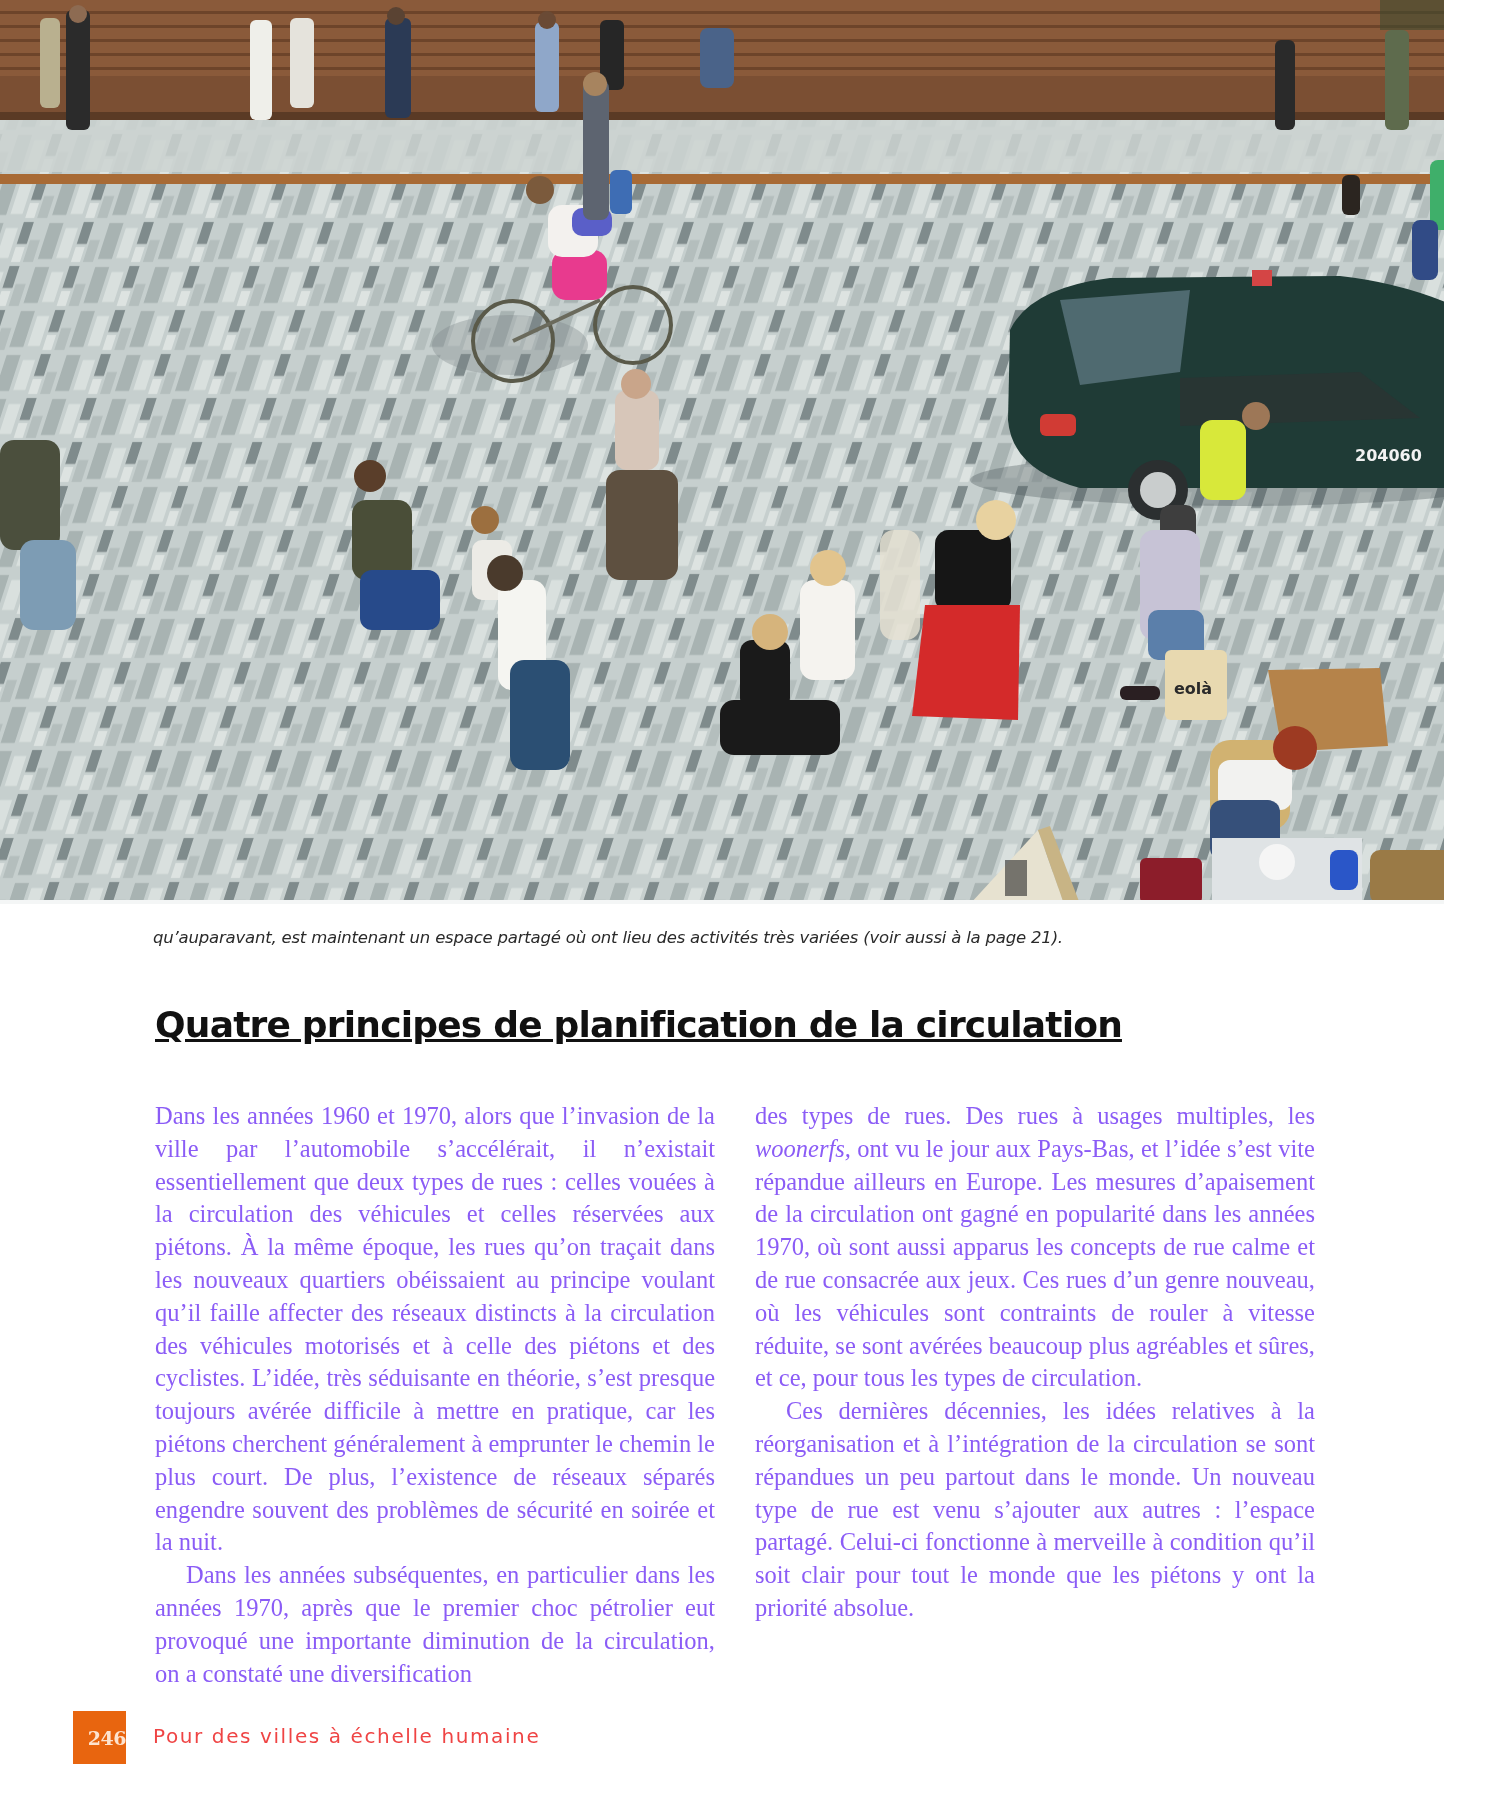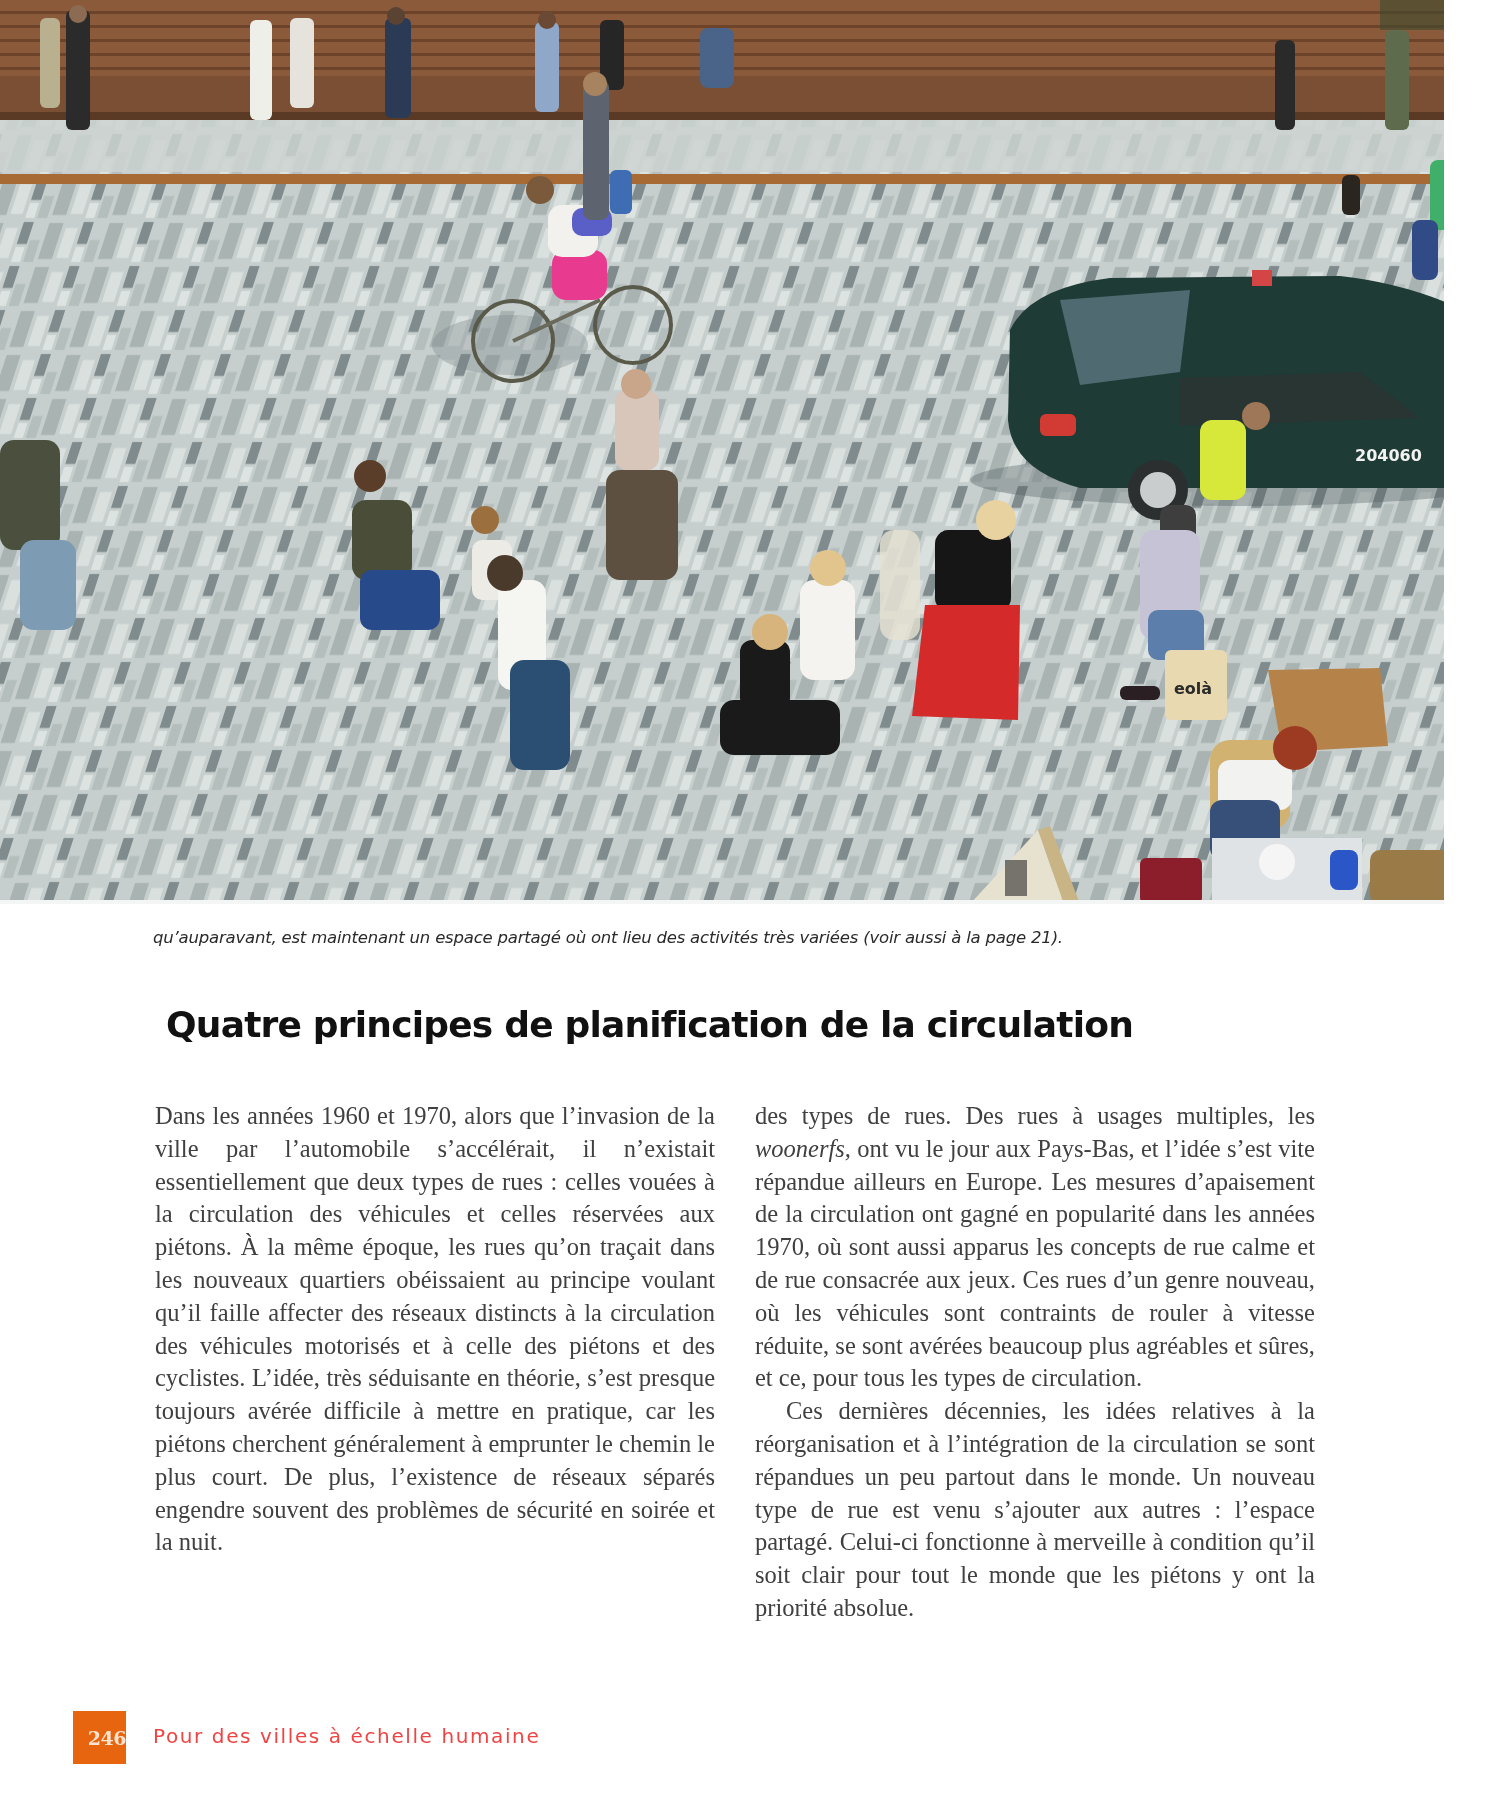--- a/index.html
+++ b/index.html
@@ -20,37 +20,38 @@
       font-style: italic;
       font-size: 16.5px;
       line-height: 27px;
       letter-spacing: -0.2px;
       color: #2a2a2a;
     }
     .caption p { margin: 0; }
 
     
     .heading {
-      position: absolute; left: 166px; top: 1004px;
+      position: absolute; left: 155px; top: 1004px;
       font-family: "DejaVu Sans", sans-serif;
       font-weight: bold;
       font-size: 36px;
       letter-spacing: -0.8px;
       color: #111111;
       margin: 0;
       white-space: nowrap;
+      text-decoration: underline;
     }
 
     
     .col {
       position: absolute; top: 1100px; width: 560px;
       font-family: "Liberation Serif", serif;
       font-size: 24.5px;
       line-height: 32.8px;
-      color: #404040;
+      color: #8b5cf6;
       text-align: justify;
       hyphens: manual;
     }
     .col-left { left: 155px; }
     .col-right { left: 755px; }
     .col p { margin: 0; }
     .col p.indent { text-indent: 31px; }
     .col em { font-style: italic; }
 
     
@@ -226,20 +227,21 @@
 </div>
 
 <div class="caption">
   <p>qu’auparavant, est maintenant un espace partagé où ont lieu des activités très variées (voir aussi à la page 21).</p>
 </div>
 
 <h1 class="heading">Quatre principes de planification de la circulation</h1>
 
 <div class="col col-left">
   <p>Dans les années 1960 et 1970, alors que l’invasion de la ville par l’automobile s’accélérait, il n’existait essentiellement que deux types de rues : celles vouées à la circulation des véhicules et celles réservées aux piétons. À la même époque, les rues qu’on traçait dans les nouveaux quartiers obéissaient au principe voulant qu’il faille affecter des réseaux distincts à la circulation des véhicules motorisés et à celle des pié­tons et des cyclistes. L’idée, très séduisante en théorie, s’est presque toujours avérée difficile à mettre en pratique, car les piétons cherchent géné­ralement à emprunter le chemin le plus court. De plus, l’existence de réseaux séparés engendre souvent des problèmes de sécurité en soirée et la nuit.</p>
+  <p class="indent">Dans les années subséquentes, en particulier dans les années 1970, après que le premier choc pétrolier eut provoqué une importante diminution de la circulation, on a constaté une diversification</p>
 </div>
 
 <div class="col col-right">
   <p><span>des types de rues. Des rues à usages multiples, les </span><em>woonerfs,</em><span> ont vu le jour aux Pays-Bas, et l’idée s’est vite répandue ailleurs en Europe. Les mesures d’apaisement de la circulation ont gagné en popu­larité dans les années 1970, où sont aussi apparus les concepts de rue calme et de rue consacrée aux jeux. Ces rues d’un genre nouveau, où les véhicules sont contraints de rouler à vitesse réduite, se sont avérées beaucoup plus agréables et sûres, et ce, pour tous les types de circulation.</span></p>
   <p class="indent">Ces dernières décennies, les idées relatives à la réorganisation et à l’intégration de la circulation se sont répandues un peu partout dans le monde. Un nouveau type de rue est venu s’ajouter aux autres : l’espace partagé. Celui-ci fonctionne à merveille à condition qu’il soit clair pour tout le monde que les piétons y ont la priorité absolue.</p>
 </div>
 
 <div class="folio">
   <span>246</span>
 </div>

